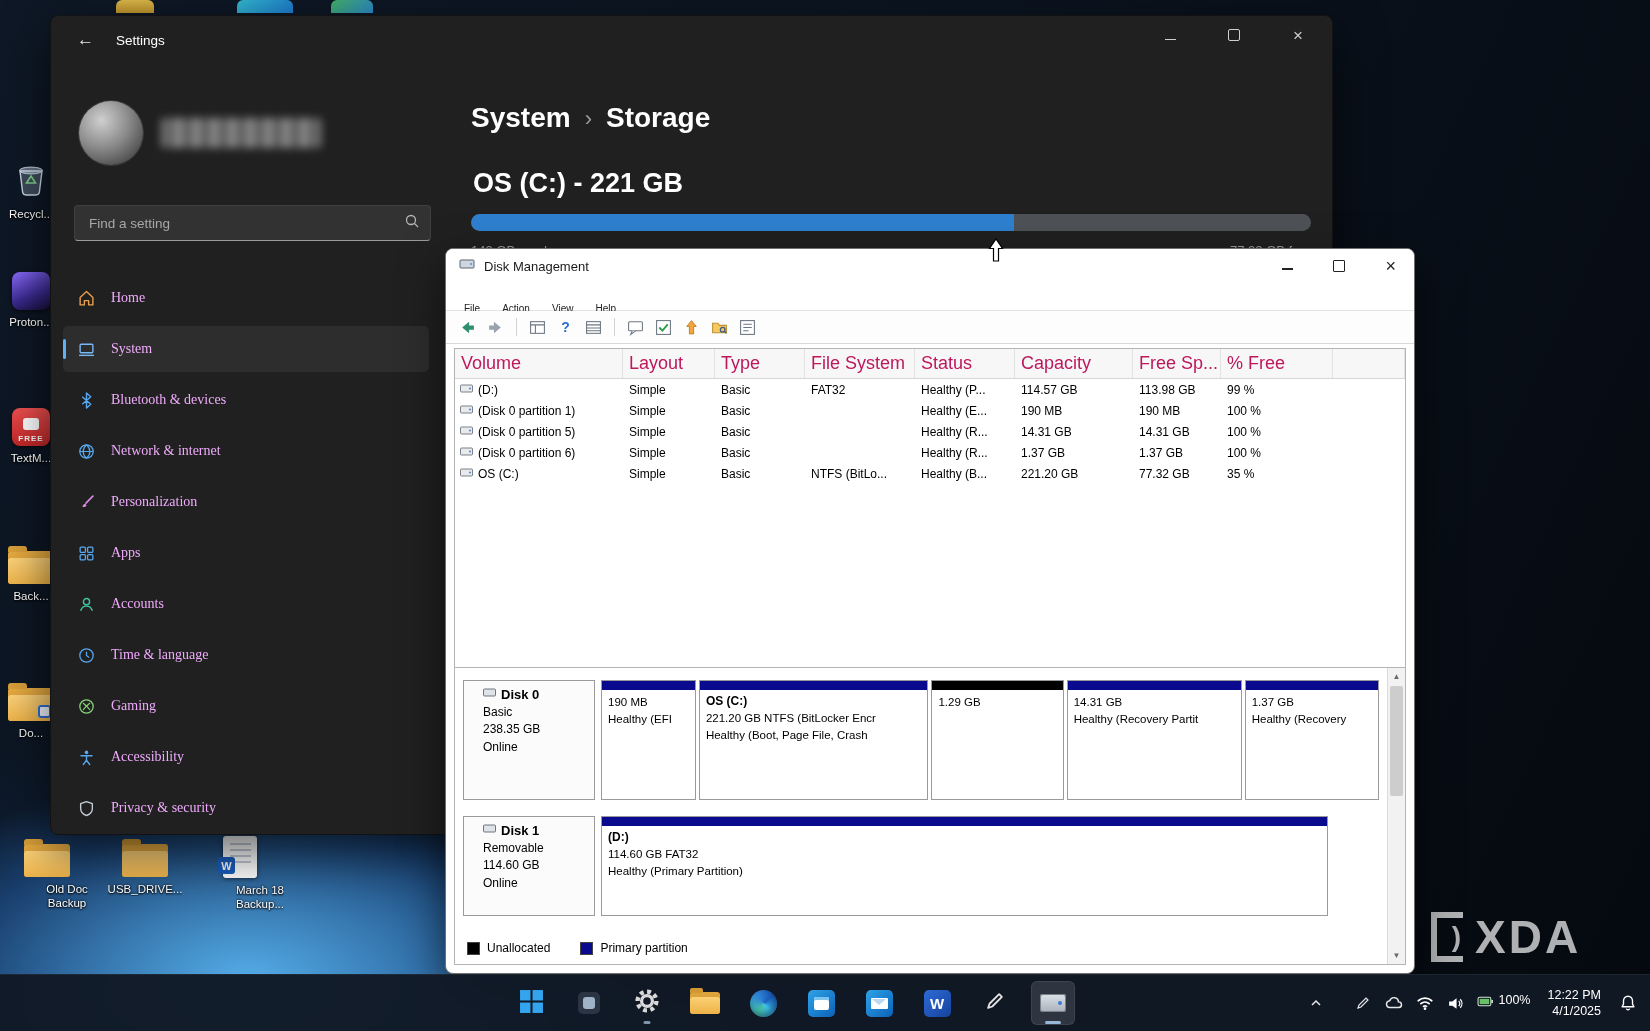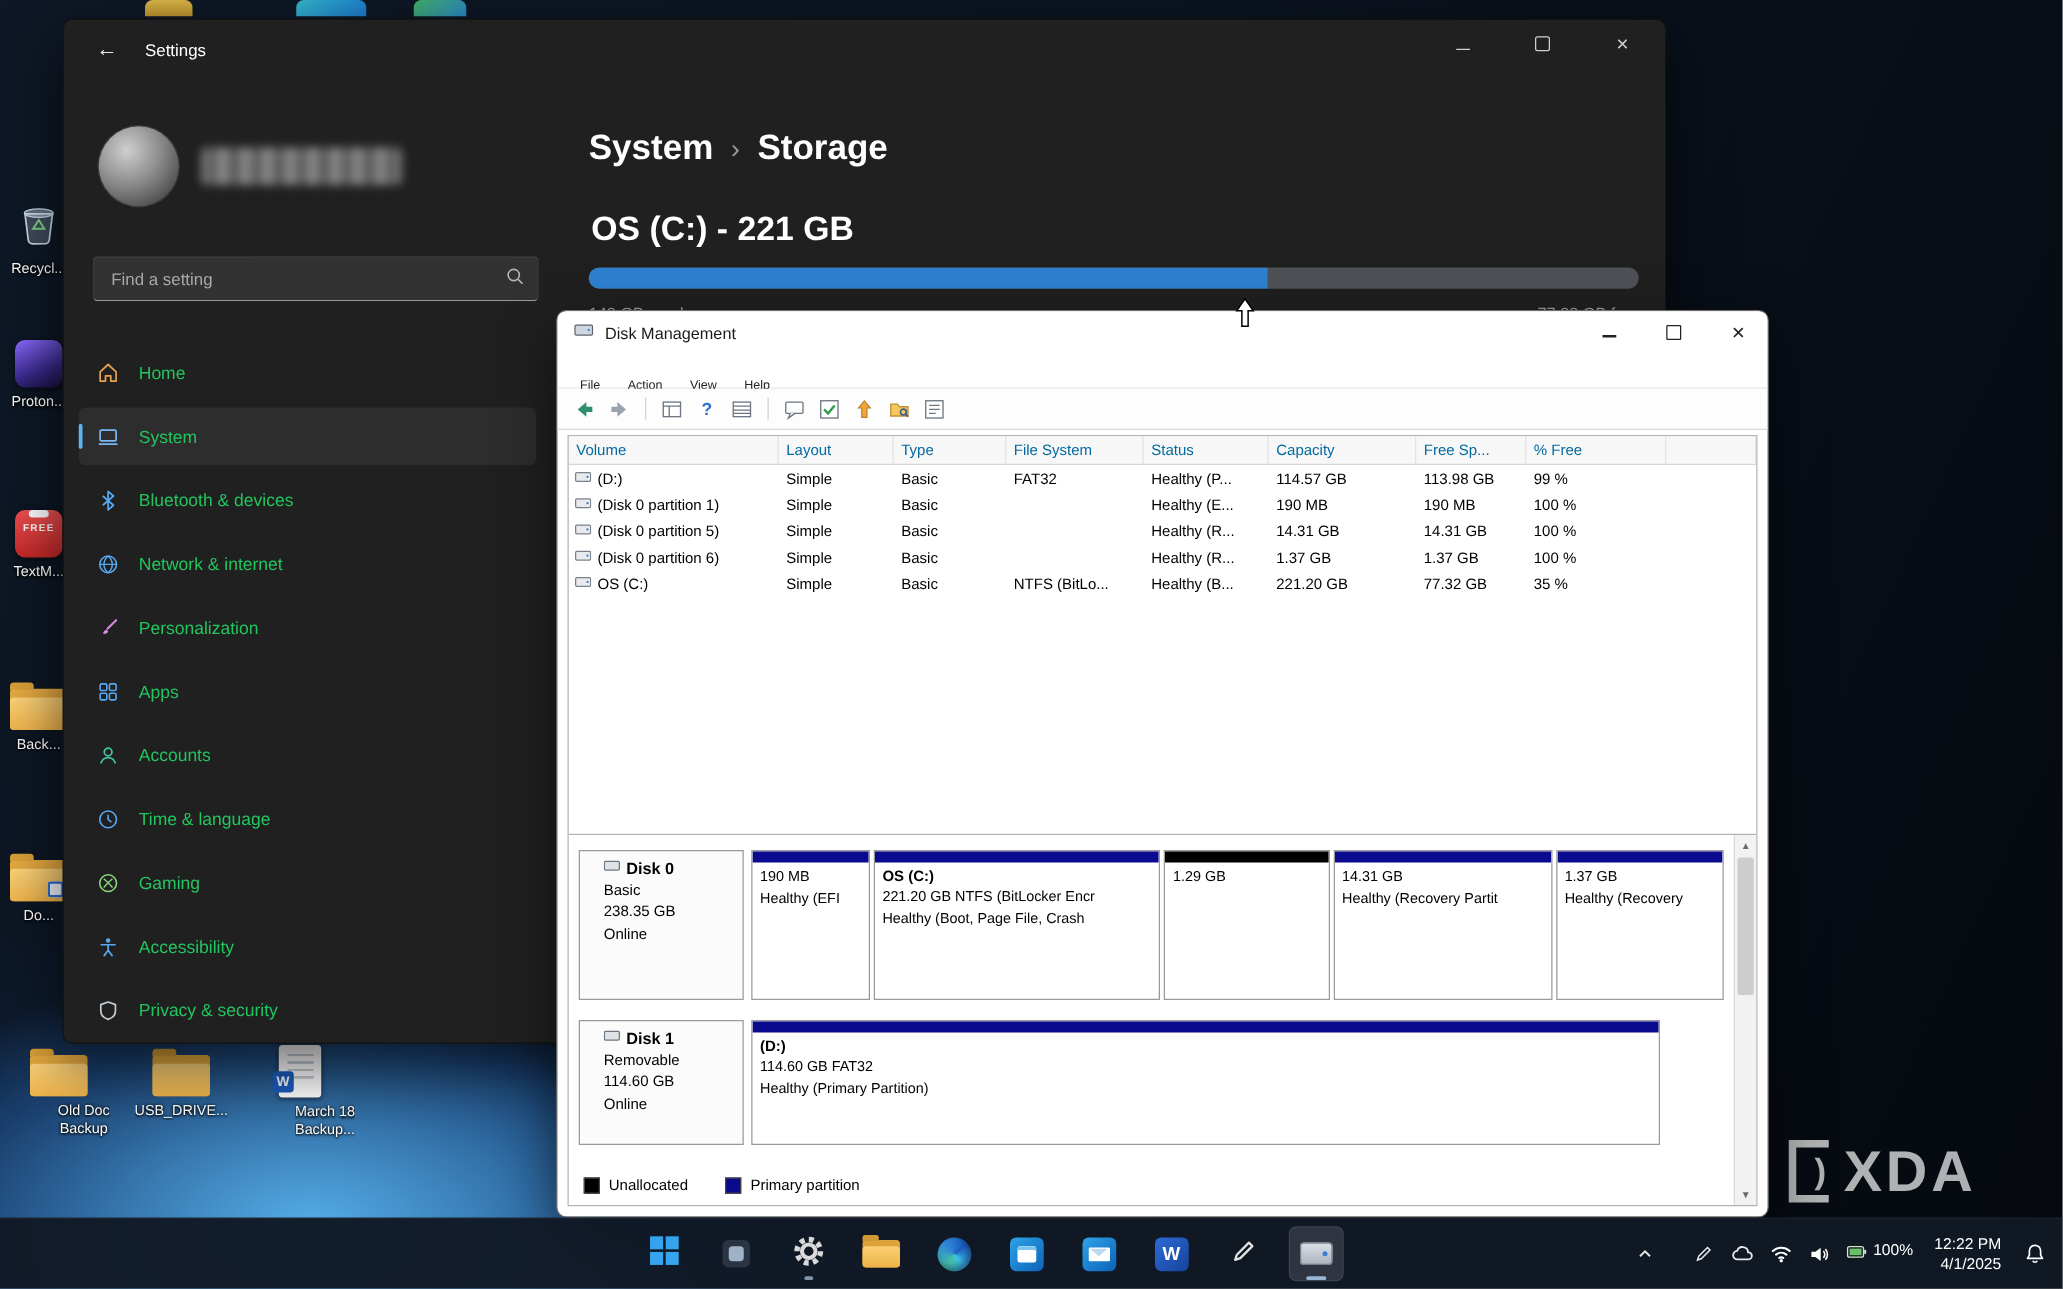--- a/index.html
+++ b/index.html
@@ -14,21 +14,21 @@
   .stub{position:absolute;top:0;height:13px;border-radius:6px 6px 0 0;opacity:.95;}
   .stub1{left:116px;width:38px;background:linear-gradient(#e6c04a,#c99a2e);}
   .stub2{left:237px;width:56px;background:linear-gradient(135deg,#35c0d8,#1d7fd4);}
   .stub3{left:331px;width:42px;background:linear-gradient(135deg,#46b86a,#2c8fd0);}
   
   .dicon{position:absolute;width:78px;display:flex;flex-direction:column;align-items:center;gap:5px;z-index:3;}
   .dicon .dlabel{font-size:11.5px;color:#fff;text-shadow:0 1px 2px #000,0 0 3px #000;text-align:center;line-height:1.25;max-width:78px;overflow:hidden;white-space:nowrap;}
   .dlabel2{white-space:normal;margin-left:40px;}
   .tile{width:38px;height:38px;border-radius:8px;box-shadow:0 2px 5px rgba(0,0,0,.5);}
   .tile-proton{background:linear-gradient(160deg,#8a6cff 0%,#3b2a8f 60%,#161038 100%);}
-  .tile-textme{background:linear-gradient(#ef5050,#c42727);display:flex;flex-direction:column;align-items:center;justify-content:flex-end;padding-bottom:19px;box-sizing:border-box;}
+  .tile-textme{background:linear-gradient(#ef5050,#c42727);display:flex;flex-direction:column;align-items:center;justify-content:flex-end;padding-bottom:3px;box-sizing:border-box;}
   .tile-textme .bubble{width:16px;height:12px;background:#fff;border-radius:3px;margin-bottom:4px;}
   .tile-textme .free{color:#fff;font-size:8px;font-weight:bold;letter-spacing:1px;}
   .folder{width:46px;height:33px;position:relative;margin-top:6px;}
   .folder .back{position:absolute;inset:0;background:linear-gradient(#e8ad42,#d2922f);border-radius:3px;}
   .folder .back:before{content:"";position:absolute;top:-5px;left:0;width:19px;height:6px;background:#daa039;border-radius:3px 3px 0 0;}
   .folder .front{position:absolute;left:0;right:0;top:7px;bottom:0;background:linear-gradient(#fdd37a,#f0b54b);border-radius:3px;}
   .folder .emblem{position:absolute;right:3px;bottom:3px;width:13px;height:13px;background:#f4f8ff;border-radius:3px;box-shadow:inset 0 0 0 2px #2f6fd0;z-index:2;}
   .docicon{width:34px;height:42px;background:#fff;border-radius:3px;box-shadow:0 1px 4px rgba(0,0,0,.55);position:relative;}
   .docicon .lines{position:absolute;left:7px;right:6px;top:7px;height:20px;background:repeating-linear-gradient(to bottom,#c3ccd6 0 2px,transparent 2px 6px);}
   .docicon .wbadge{position:absolute;left:-5px;bottom:4px;width:17px;height:17px;background:#1a5dbe;border-radius:3px;color:#fff;font-size:11px;font-weight:bold;display:flex;align-items:center;justify-content:center;}
@@ -45,21 +45,21 @@
   .wc-close{font-size:17px;line-height:1;}
   .s-body{display:flex;height:calc(100% - 48px);}
   .s-side{width:392px;flex:0 0 392px;padding:0 14px 0 12px;box-sizing:border-box;}
   .s-profile{display:flex;align-items:center;gap:18px;margin:37px 0 0 16px;}
   .avatar{width:64px;height:64px;border-radius:50%;background:radial-gradient(circle at 35% 30%,#cfcfcf,#8b8b8b 45%,#3c3c3c 90%);box-shadow:0 0 0 1px #3a3a3a;}
   .redacted{width:160px;height:30px;border-radius:4px;background:repeating-linear-gradient(90deg,#8a8a8a 0 6px,#5c5c5c 6px 12px,#9a9a9a 12px 18px);filter:blur(4px);opacity:.85;}
   .s-search{margin:40px 0 0 11px;width:357px;height:36px;background:#323232;border:1px solid #404040;border-bottom:1px solid #9a9a9a;border-radius:4px;display:flex;align-items:center;box-sizing:border-box;padding:0 10px 0 12px;}
   .s-search input{flex:1;background:transparent;border:none;outline:none;color:#fff;font-size:13.5px;font-family:inherit;}
   .s-search input::placeholder{color:#a8a8a8;}
   .s-nav{margin-top:34px;display:flex;flex-direction:column;gap:5px;}
-  .nav-item{height:46px;border-radius:5px;display:flex;align-items:center;gap:16px;padding-left:14px;position:relative;font-size:14px;color:#22c55e;}
+  .nav-item{height:46px;border-radius:5px;display:flex;align-items:center;gap:16px;padding-left:14px;position:relative;font-size:14px;color:#f0abfc;font-family:Liberation Serif, serif;}
   .nav-item.sel{background:#2d2d2d;}
   .nav-item.sel:before{content:"";position:absolute;left:0;top:13px;width:3px;height:20px;border-radius:2px;background:var(--accent-pill,#5fb2f2);}
   .nicon{width:18px;display:inline-flex;justify-content:center;}
   .s-content{flex:1;padding:38px 21px 0 28px;box-sizing:border-box;}
   .breadcrumb{display:flex;align-items:center;gap:14px;font-size:28px;font-weight:600;}
   .bc-parent{color:#ffffff;}
   .bc-sep{color:#9a9a9a;font-size:22px;font-weight:400;margin-top:2px;}
   .bc-current{color:#fff;}
   .drive-heading{margin:34px 0 0 2px;font-size:27px;font-weight:700;}
   .progress{margin-top:15px;height:17px;border-radius:9px;background:#4e5257;overflow:hidden;}
@@ -78,21 +78,21 @@
   .dm-menubar{height:27px;display:flex;align-items:center;padding-left:8px;gap:2px;border-bottom:1px solid #e4e4e4;background:#fff;flex:none;}
   .dm-menu{font-size:10px;color:#222;padding:3px 10px;margin-top:24px;}
   .dm-toolbar{height:32px;display:flex;align-items:center;gap:9px;padding-left:12px;border-bottom:1px solid #d9d9d9;background:#fdfdfd;flex:none;}
   .ti{display:inline-flex;align-items:center;justify-content:center;width:19px;height:19px;}
   .ti-help{font-size:14px;font-weight:bold;color:#2a6fd0;}
   .tsep{width:1px;height:18px;background:#d2d2d2;margin:0 2px;}
   .dm-client{flex:1;margin:4px 8px 8px;border:1px solid #b4b4b4;background:#fff;display:flex;flex-direction:column;overflow:hidden;}
   .vgrid{display:grid;grid-template-columns:168px 92px 90px 110px 100px 118px 88px 112px 1fr;}
   .vol-list{height:318px;flex:none;border-bottom:1px solid #b4b4b4;overflow:hidden;}
   .vhead{background:#f7f7f7;border-bottom:1px solid #d6d6d6;}
-  .vhead .hc{font-size:12px;color:#0369a1;padding:4px 6px;border-right:1px solid #e2e2e2;white-space:nowrap;overflow:hidden;}
+  .vhead .hc{font-size:18px;color:#be185d;padding:4px 6px;border-right:1px solid #e2e2e2;white-space:nowrap;overflow:hidden;}
   .vrow{height:21px;align-items:center;}
   .vc{font-size:12px;color:#000;padding:1px 6px;white-space:nowrap;overflow:hidden;}
   .vc.vol{display:flex;align-items:center;gap:5px;padding-left:5px;}
   .graph-pane{flex:1;position:relative;background:#fff;display:flex;flex-direction:column;padding:12px 26px 4px 8px;box-sizing:border-box;}
   .disk-row{display:flex;gap:6px;flex:none;}
   .disk-row.d0{height:120px;margin-bottom:16px;}
   .disk-row.d1{height:100px;}
   .disk-label{width:132px;flex:0 0 132px;border:1px solid #9a9a9a;background:#fbfbfb;box-sizing:border-box;padding:5px 19px;}
   .dl-name{display:flex;align-items:center;gap:5px;font-size:13px;font-weight:bold;margin-bottom:2px;}
   .dl-line{font-size:12px;line-height:1.45;}

